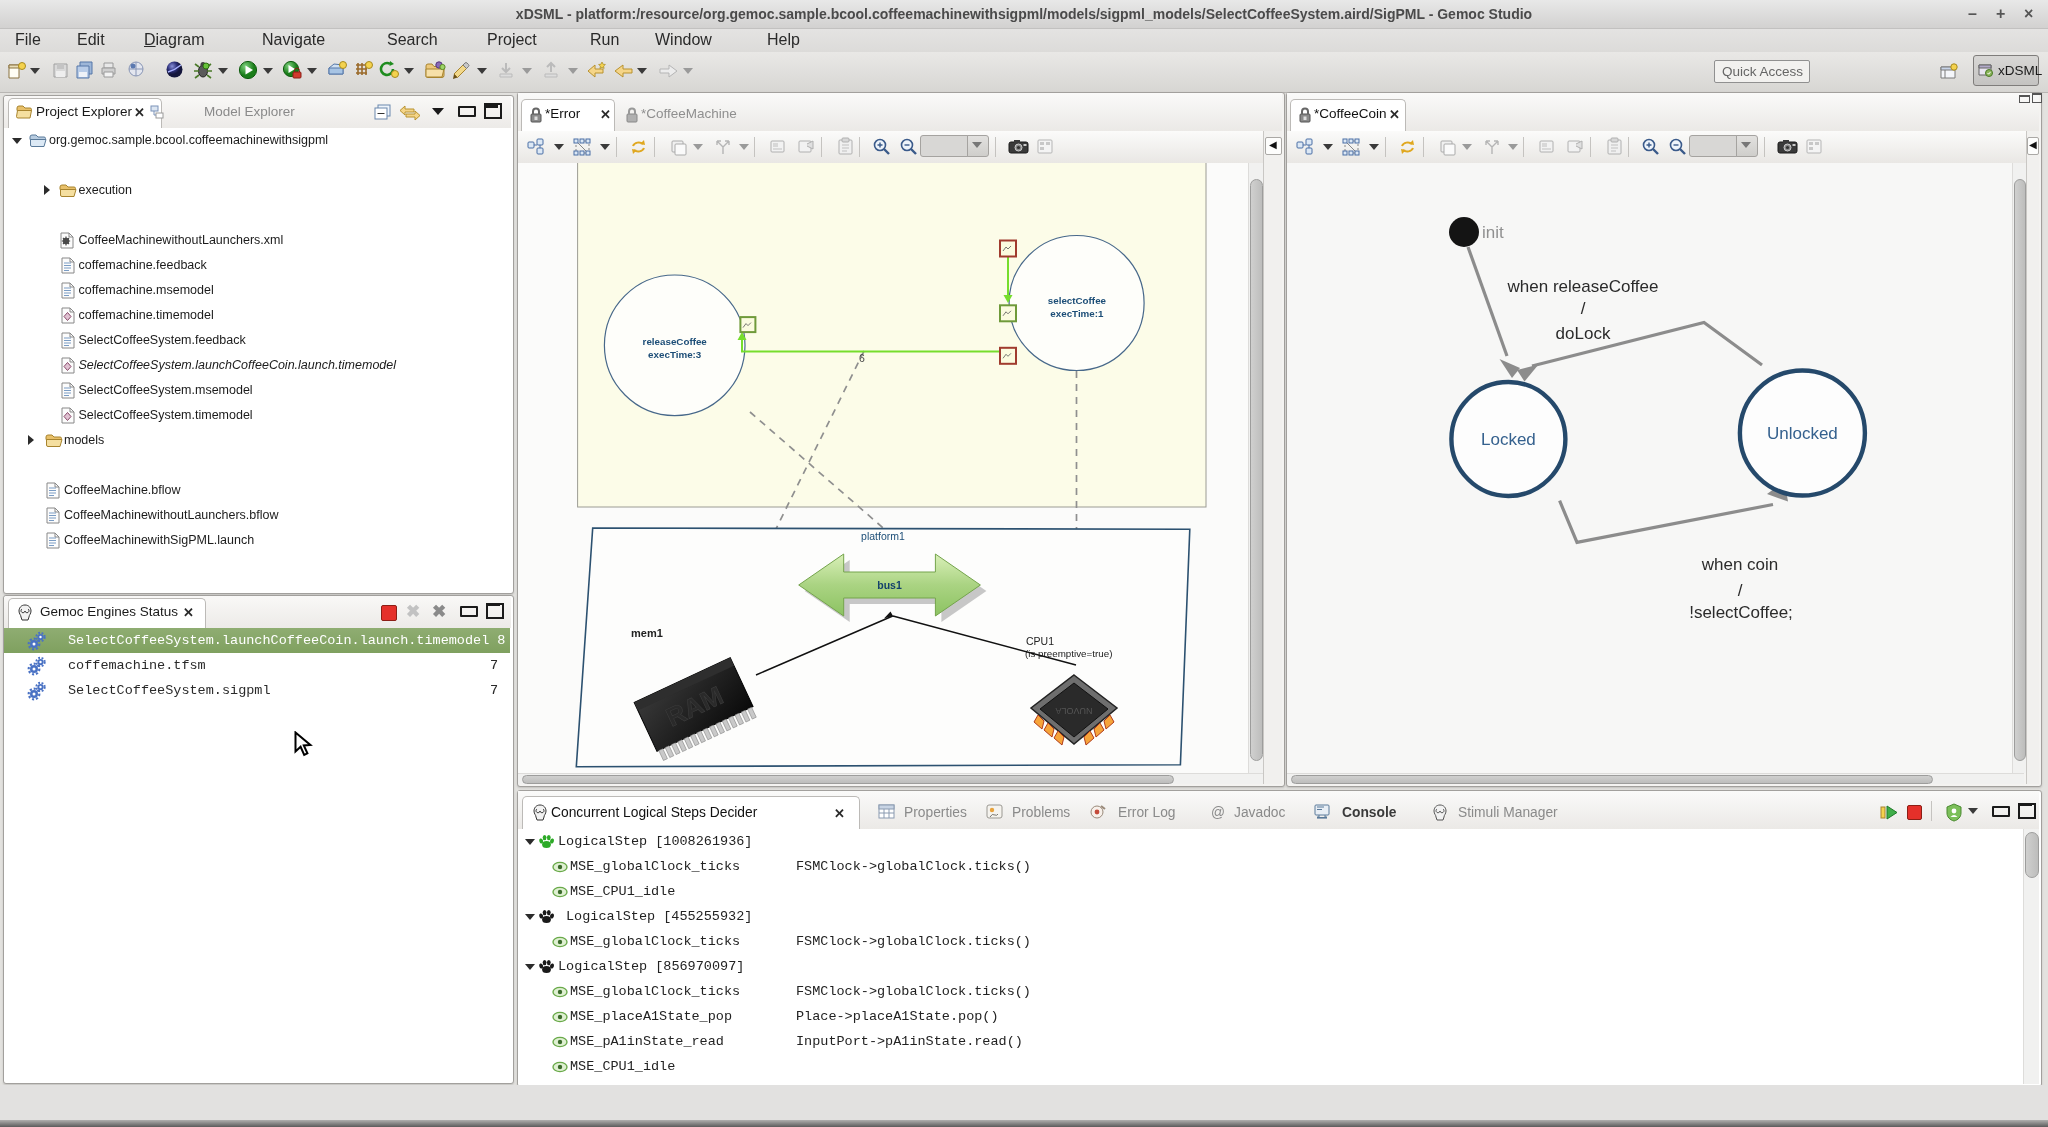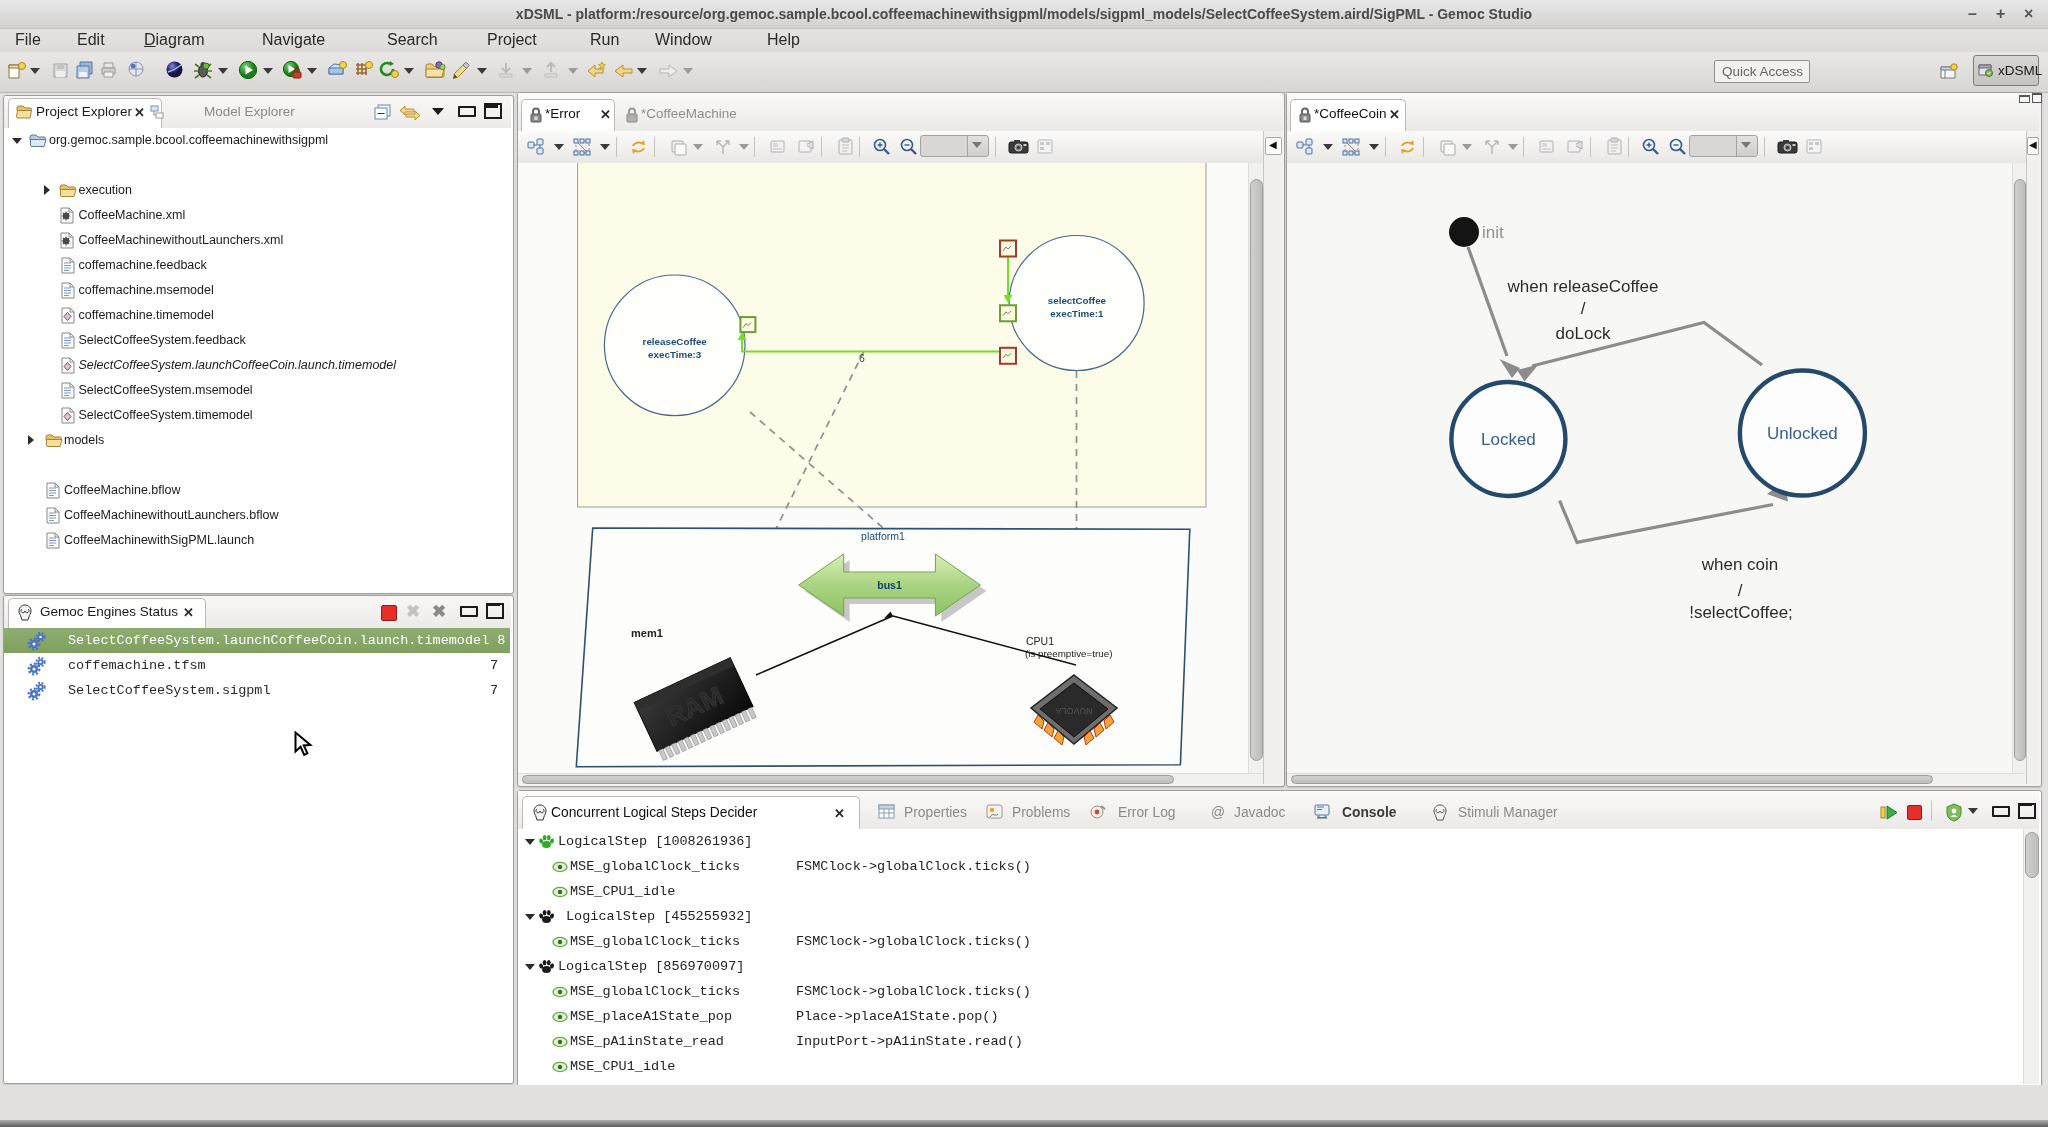--- a/index.html
+++ b/index.html
@@ -238,29 +238,20 @@
       </svg>
     <span class="abs" style="left:45px;">org.gemoc.sample.bcool.coffeemachinewithsigpml</span>
   </div>
   <div class="trow" style="top:50px;">
     <div class="abs arr-closed" style="left:40px;"></div>
     <svg class="abs" style="left:55px;top:5px" width="18" height="15">
         <path d="M1 4 q0-2 2-2 h4 l2 2 h6 q1.5 0 1.5 1.5 l0 1 h-15.5 z" fill="#e8c06a" stroke="#a8842e"></path>
         <path d="M1.5 6.5 h15.5 l-2 7 h-12 q-1.5 0-1.5-1.5 z" fill="#f5dfa0" stroke="#a8842e"></path>
       </svg>
     <span class="abs" style="left:74.5px;">execution</span>
-  </div>
-  <div class="trow" style="top:75px;">
-    <svg class="abs" style="left:56px;top:4px" width="14" height="17">
-        <path d="M1 1 h8 l4 4 V16 H1 z" fill="#fcfcfc" stroke="#888"></path>
-        <path d="M9 1 V5 H13" fill="none" stroke="#888"></path>
-        <circle cx="6" cy="9" r="3.2" fill="#4a4a4a"></circle>
-        <path d="M6 4.5 v9 M1.8 9 h8.4 M3 6 l6 6 M9 6 l-6 6" stroke="#4a4a4a" stroke-width="1.2"></path>
-      </svg>
-    <span class="abs" style="left:74.5px;">CoffeeMachine.xml</span>
   </div>
   <div class="trow" style="top:100px;">
     <svg class="abs" style="left:56px;top:4px" width="14" height="17">
         <path d="M1 1 h8 l4 4 V16 H1 z" fill="#fcfcfc" stroke="#888"></path>
         <path d="M9 1 V5 H13" fill="none" stroke="#888"></path>
         <circle cx="6" cy="9" r="3.2" fill="#4a4a4a"></circle>
         <path d="M6 4.5 v9 M1.8 9 h8.4 M3 6 l6 6 M9 6 l-6 6" stroke="#4a4a4a" stroke-width="1.2"></path>
       </svg>
     <span class="abs" style="left:74.5px;">CoffeeMachinewithoutLaunchers.xml</span>
   </div>

